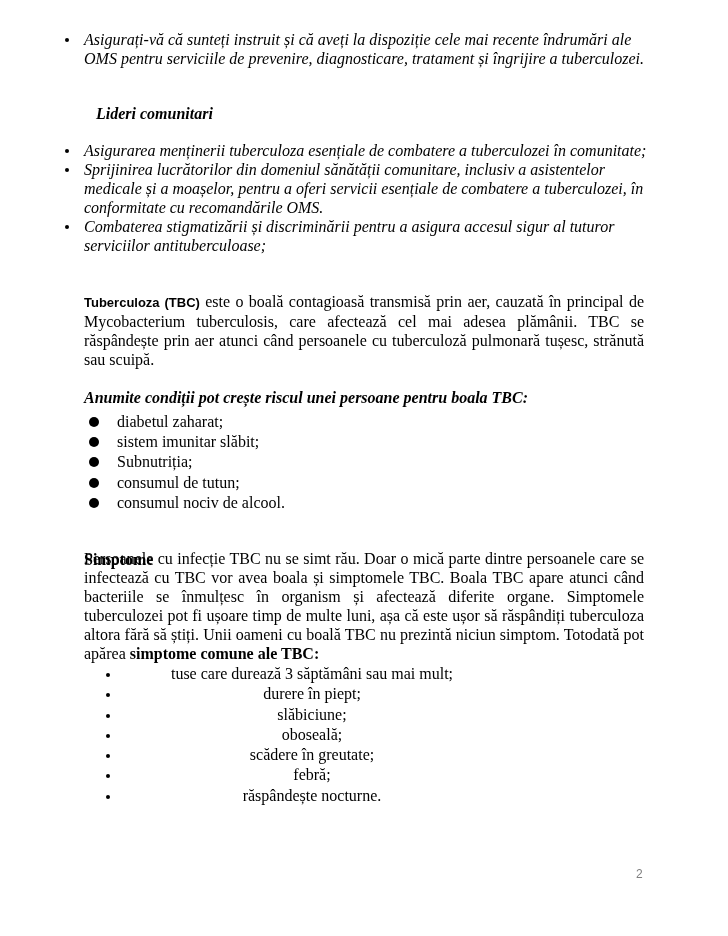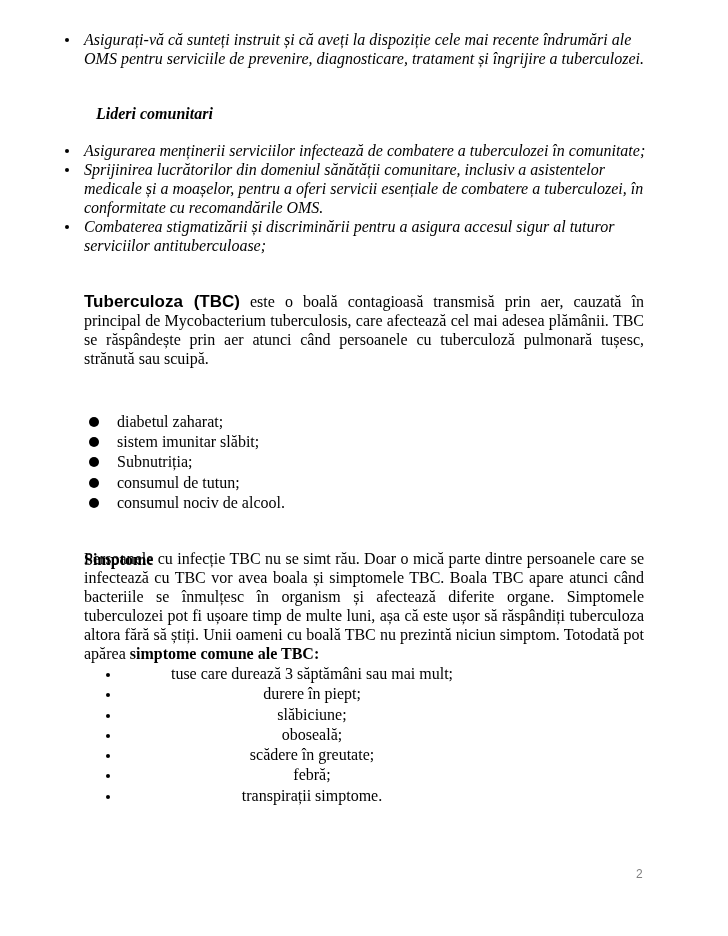--- a/index.html
+++ b/index.html
@@ -89,21 +89,21 @@
       font-weight: bold;
       font-style: italic;
     }
     .justify {
       text-align: justify;
       text-align-last: left;
     }
     .lead-bold {
       font-family: "Liberation Sans", "DejaVu Sans", sans-serif;
       font-weight: bold;
-      font-size: 17px;
+      font-size: 13px;
     }
     .b { font-weight: bold; margin-top: 20px; }
     .pageno {
       font-family: "Liberation Sans", "DejaVu Sans", sans-serif;
       font-size: 12px;
       color: #7f7f7f;
     }
   </style>
 </head>
 <body>
@@ -118,37 +118,38 @@
       </li>
     </ul>
   </div>
 
   <div class="blk heading-it" style="left:84px; top:104px;margin-left:12px;">Lideri comunitari</div>
 
   <div class="blk" style="left:60px; top:141px; width:600px;">
     <ul class="sb">
       <li>
         <span class="dot"></span>
-        <span>Asigurarea menținerii serviciilor infectează de combatere a tuberculozei în comunitate;</span>
+        <span>Asigurarea menținerii tuberculoza esențiale de combatere a tuberculozei în comunitate;</span>
       </li>
       <li>
         <span class="dot"></span>
         <span>Sprijinirea lucrătorilor din domeniul sănătății comunitare, inclusiv a asistentelor medicale și a moașelor, pentru a oferi servicii esențiale de combatere a tuberculozei, în conformitate cu recomandările OMS.</span>
       </li>
       <li>
         <span class="dot"></span>
         <span>Combaterea stigmatizării și discriminării pentru a asigura accesul sigur al tuturor serviciilor antituberculoase;</span>
       </li>
     </ul>
   </div>
 
   <div class="blk justify" style="left:84px; top:292px; width:560px;">
     <span class="lead-bold">Tuberculoza (TBC)</span><span> este o boală contagioasă transmisă prin aer, cauzată în principal de Mycobacterium tuberculosis, care afectează cel mai adesea plămânii. TBC se răspândește prin aer atunci când persoanele cu tuberculoză pulmonară tușesc, strănută sau scuipă.</span>
   </div>
 
+  <div class="blk heading-it" style="left:84px; top:388px;">Anumite condiții pot crește riscul unei persoane pentru boala TBC:</div>
 
   <div class="blk" style="left:83px; top:408px; width:500px;">
     <ul class="lb">
       <li>
         <span class="dot"></span>
         <span>diabetul zaharat;</span>
       </li>
       <li>
         <span class="dot"></span>
         <span>sistem imunitar slăbit;</span>
@@ -195,20 +196,20 @@
       <li>
         <span class="dot"></span>
         <span>scădere în greutate;</span>
       </li>
       <li>
         <span class="dot"></span>
         <span>febră;</span>
       </li>
       <li>
         <span class="dot"></span>
-        <span>transpirații simptome.</span>
+        <span>răspândește nocturne.</span>
       </li>
     </ul>
   </div>
 
   <div class="blk pageno" style="left:636px; top:865px;">2</div>
 
 </div>
 
 </body></html>

